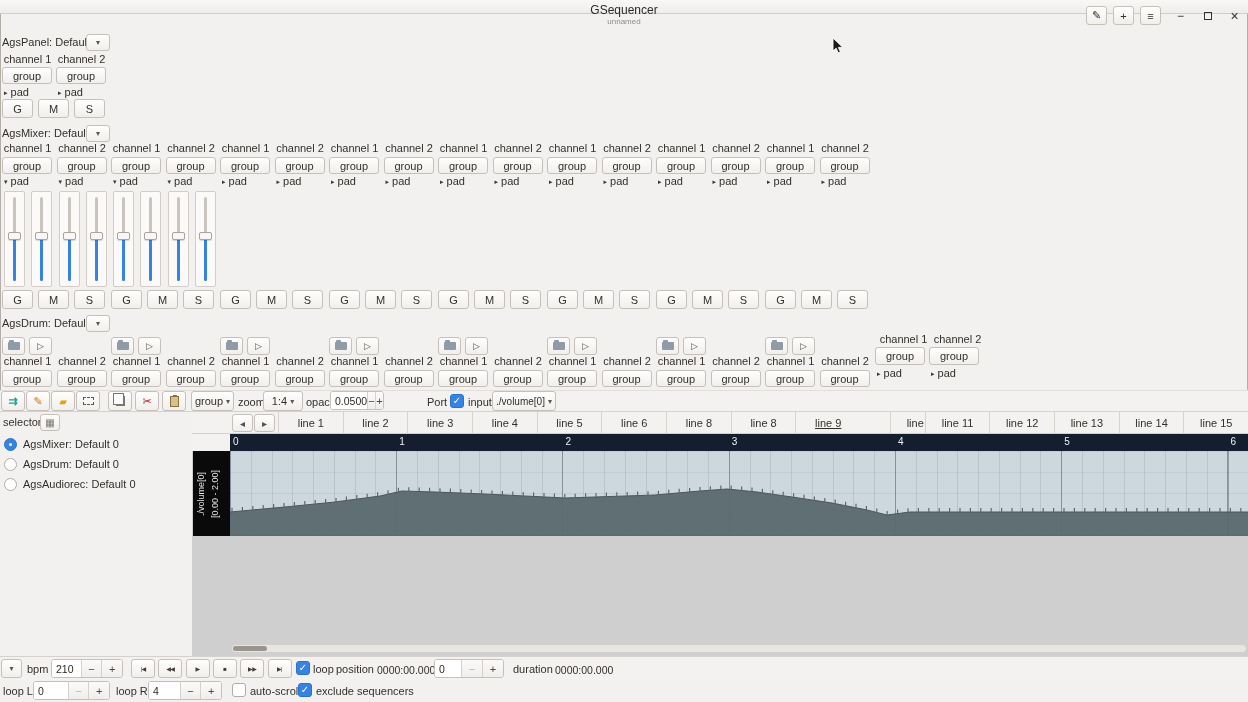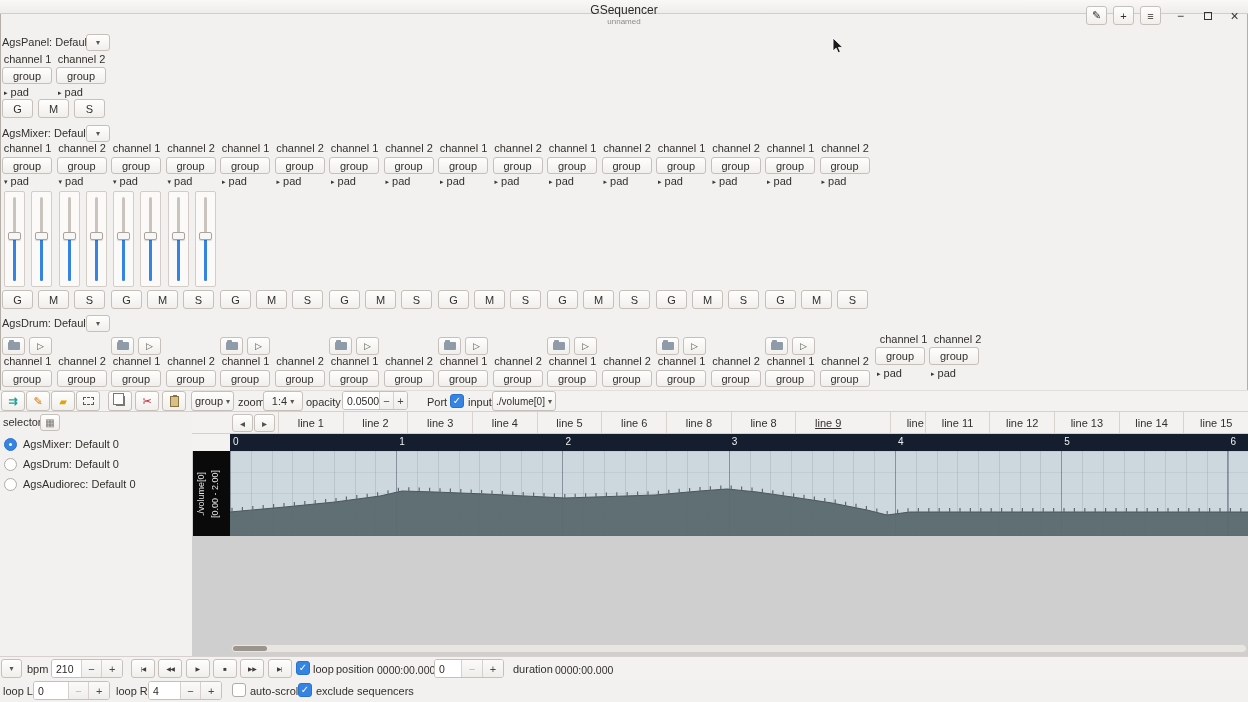--- a/index.html
+++ b/index.html
@@ -376,21 +376,21 @@
     <div class="btn" style="left:191px;top:0;width:43px;height:20px">
         <span>group</span>
         <span class="arr">▾</span>
       </div>
     <div class="lbl" style="left:238px;top:5px">zoom</div>
     <div class="btn" style="left:263px;top:0;width:40px;height:20px">
         <span>1:4</span>
         <span class="arr">▾</span>
       </div>
     <div class="lbl" style="left:306px;top:5px">opacity</div>
-    <div class="spin" style="left:342px;top:0;width:66px">
+    <div class="spin" style="left:330px;top:0;width:54px">
       <span class="sval" style="width:36px">0.0500</span>
       <span class="sbtn">−</span>
       <span class="sbtn">+</span>
     </div>
     <div class="lbl" style="left:427px;top:5px">Port</div>
     <span class="cb on" style="left:450px;top:3px">
         <span class="ck">✓</span>
       </span>
     <div class="lbl" style="left:468px;top:5px">input</div>
     <div class="btn" style="left:492px;top:0;width:64px;height:20px;font-size:10px">

